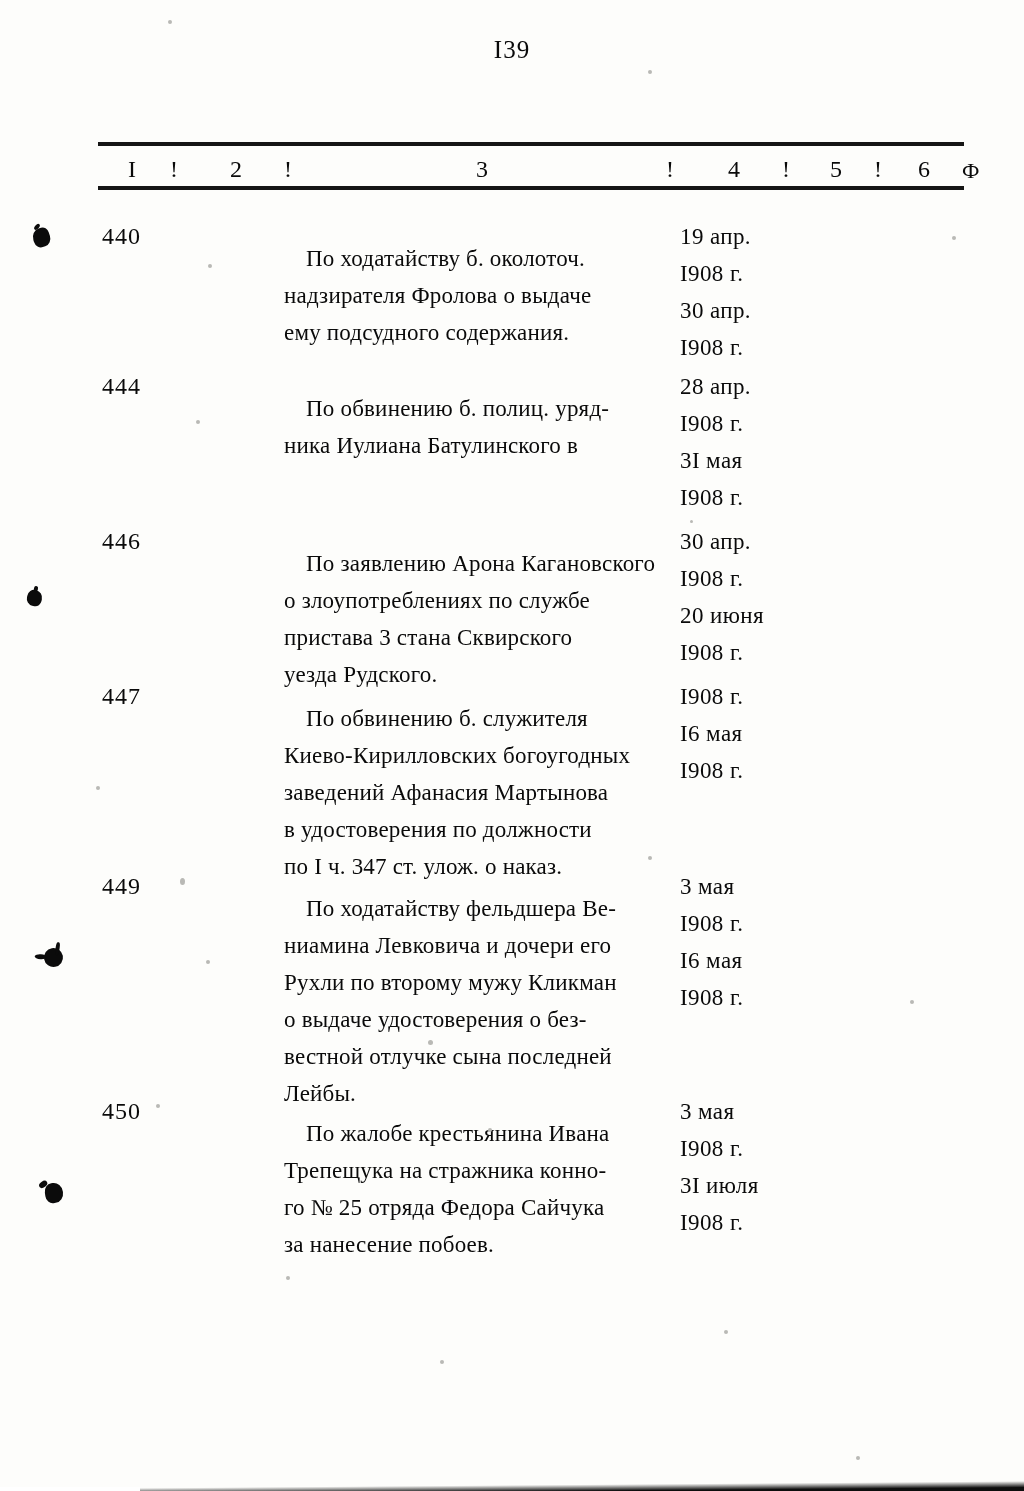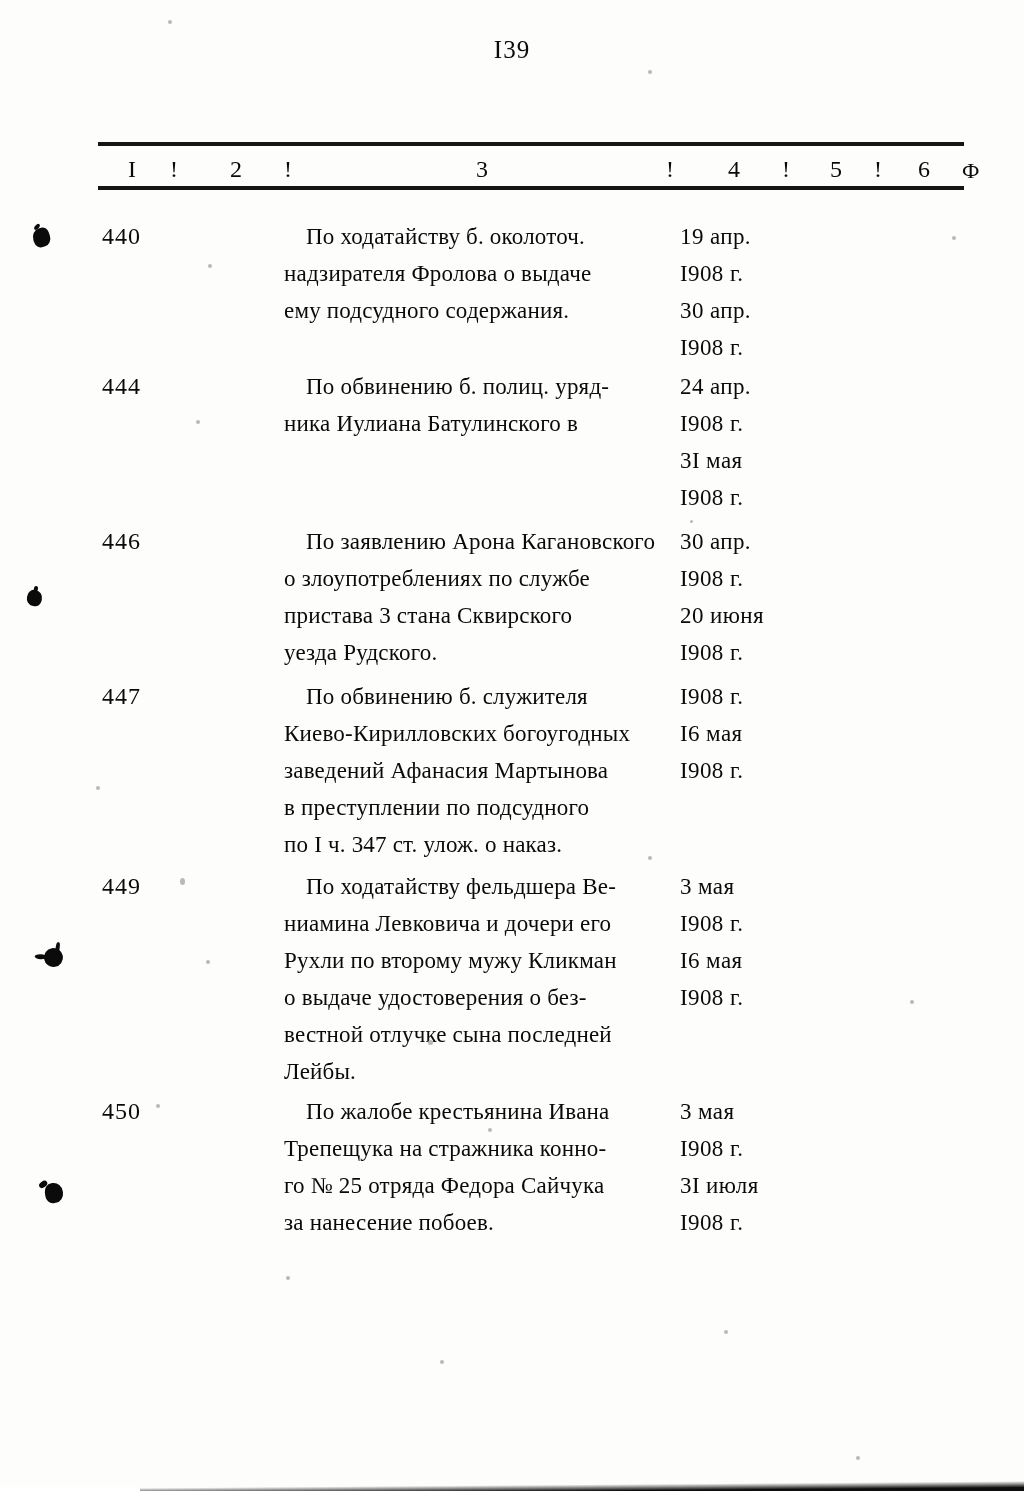--- a/index.html
+++ b/index.html
@@ -89,21 +89,21 @@
     top: 0;
     width: 180px;
   }
   .tline {
     font-size: 23px;
     line-height: 37px;
     height: 37px;
     white-space: nowrap;
     letter-spacing: 0.2px;
   }
-  .tline.indent { text-indent: 22px; }
+  .tline.indent { text-indent: 22px; margin-top: 22px; }
   .dline {
     font-size: 23px;
     line-height: 37px;
     height: 37px;
     white-space: nowrap;
     letter-spacing: 0.4px;
   }
   
   .entry-body.wide { width: 430px; }
 
@@ -237,21 +237,21 @@
     </div>
   </div>
 
   <div class="entry" style="top:368px;">
     <div class="entry-num">444</div>
     <div class="entry-body">
       <div class="tline indent">По обвинению б. полиц. уряд-</div>
       <div class="tline">ника Иулиана Батулинского в</div>
     </div>
     <div class="entry-dates">
-      <div class="dline">24 апр.</div>
+      <div class="dline">28 апр.</div>
       <div class="dline">I908 г.</div>
       <div class="dline">3I мая</div>
       <div class="dline">I908 г.</div>
     </div>
   </div>
 
   <div class="entry" style="top:523px;">
     <div class="entry-num">446</div>
     <div class="entry-body wide">
       <div class="tline indent">По заявлению Арона Кагановского</div>
@@ -266,21 +266,21 @@
       <div class="dline">I908 г.</div>
     </div>
   </div>
 
   <div class="entry" style="top:678px;">
     <div class="entry-num">447</div>
     <div class="entry-body wide">
       <div class="tline indent">По обвинению б. служителя</div>
       <div class="tline">Киево-Кирилловских богоугодных</div>
       <div class="tline">заведений Афанасия Мартынова</div>
-      <div class="tline">в преступлении по подсудного</div>
+      <div class="tline">в удостоверения по должности</div>
       <div class="tline">по I ч. 347 ст. улож. о наказ.</div>
     </div>
     <div class="entry-dates">
       <div class="dline">I908 г.</div>
       <div class="dline">I6 мая</div>
       <div class="dline">I908 г.</div>
     </div>
   </div>
 
   <div class="entry" style="top:868px;">

